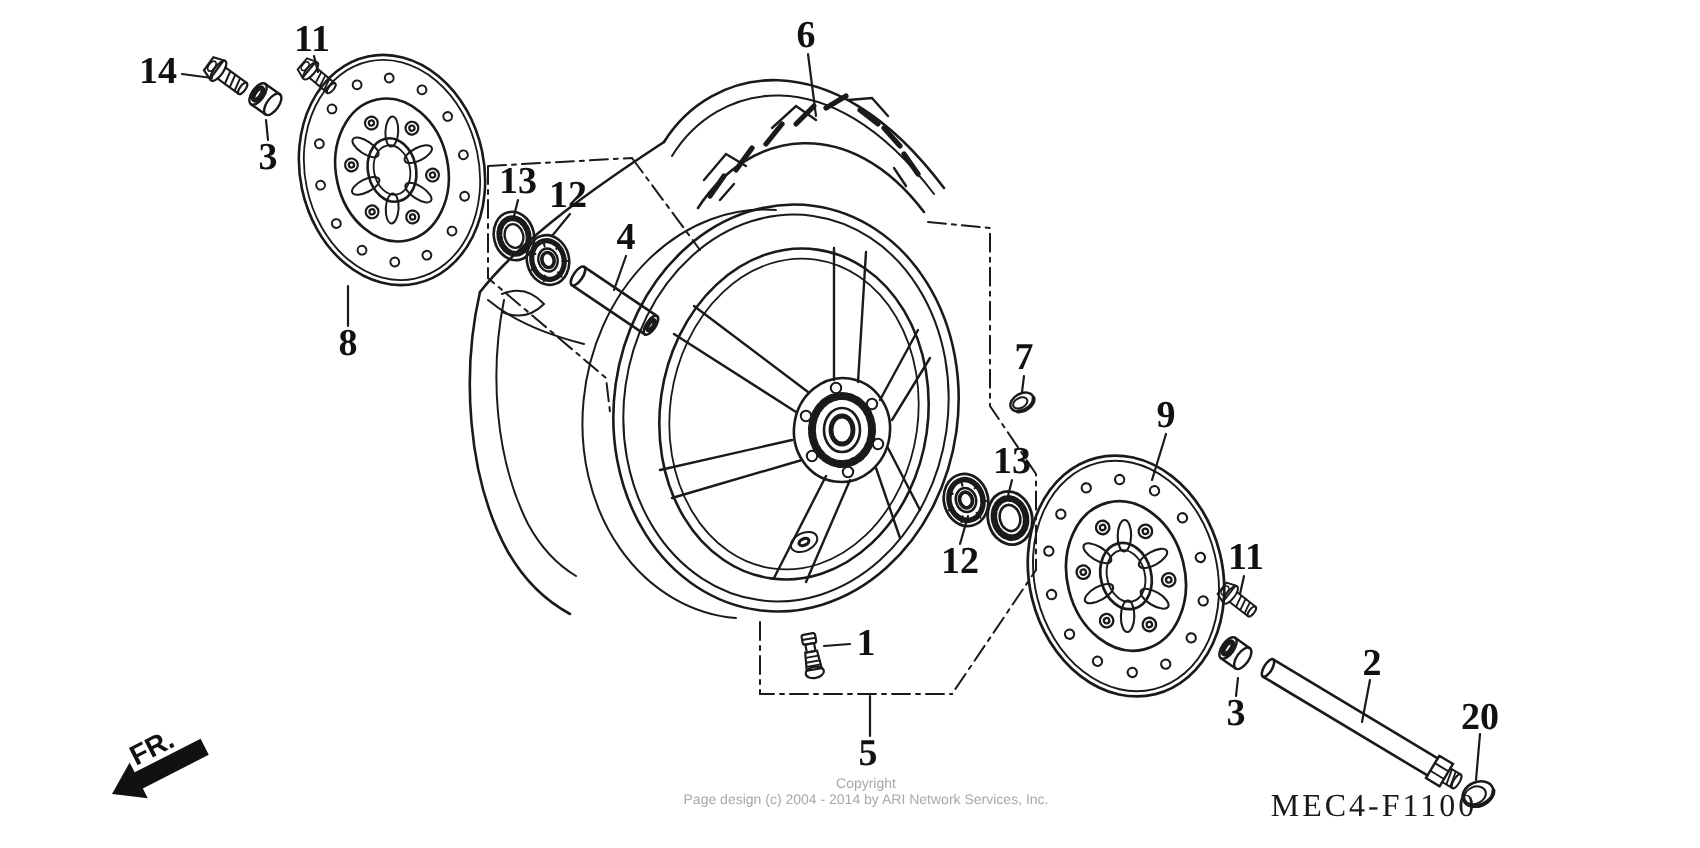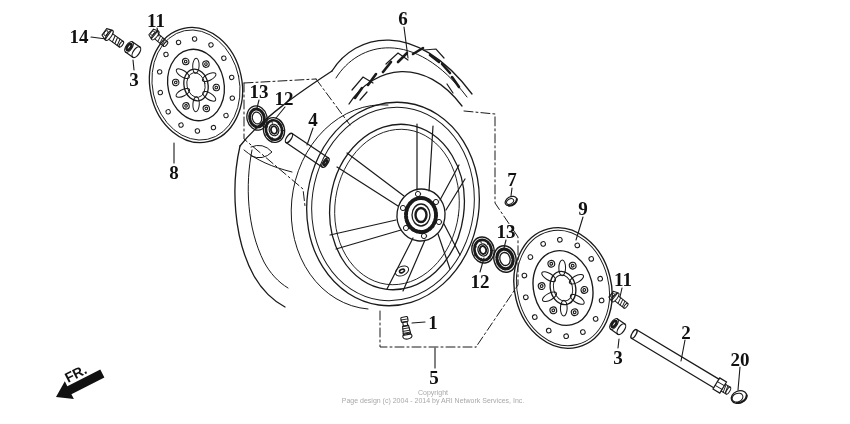--- a/index.html
+++ b/index.html
@@ -303,14 +303,15 @@
   <div class="callout" style="left:284px;top:98px">12</div>
   <div class="callout" style="left:480px;top:281px">12</div>
   <div class="callout" style="left:259px;top:91px">13</div>
   <div class="callout" style="left:506px;top:231px">13</div>
   <div class="callout" style="left:740px;top:359px">20</div>
 
   <div class="copyright">
     <div>Copyright</div>
     <div>Page design (c) 2004 - 2014 by ARI Network Services, Inc.</div>
   </div>
+  <div class="code" style="left:687px;top:404px">MEC4-F1100</div>
 
 </div>
 
 </body></html>

